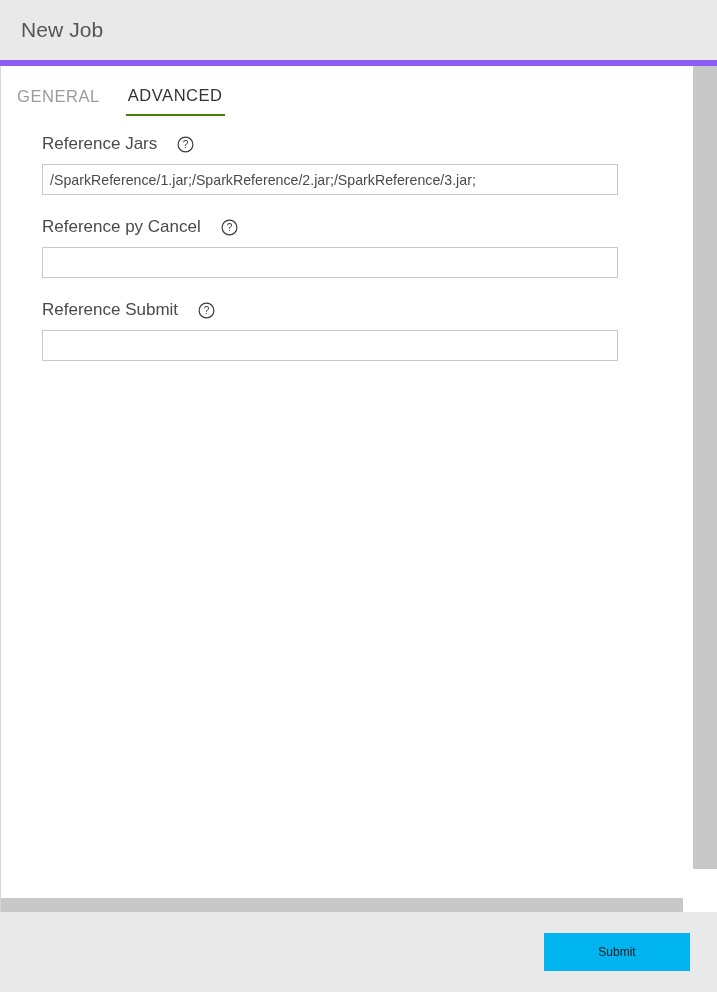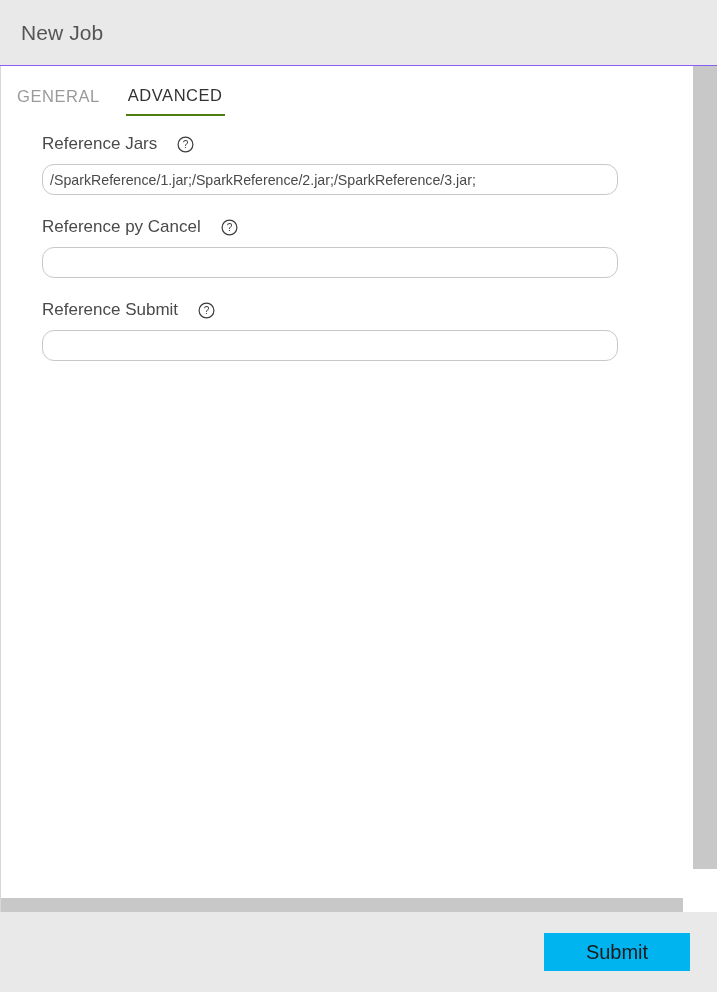--- a/index.html
+++ b/index.html
@@ -25,21 +25,21 @@
     background: #ffffff;
     display: flex;
     flex-direction: column;
     box-sizing: border-box;
   }
 
   
   .titlebar {
     height: 66px;
     background: #e9e9e9;
-    border-bottom: 1px solid #8b5cf6;
+    border-bottom: 6px solid #8b5cf6;
     box-sizing: border-box;
     display: flex;
     align-items: center;
     flex: 0 0 auto;
   }
   .titlebar-text {
     padding-left: 21px;
     font-size: 21px;
     font-weight: 400;
     color: #555555;
@@ -120,21 +120,21 @@
     width: 576px;
     height: 31px;
     box-sizing: border-box;
     border: 1px solid #c8c8c8;
     background: #ffffff;
     padding: 0 7px;
     font-family: "Liberation Sans", "DejaVu Sans", sans-serif;
     font-size: 14.2px;
     color: #4a4a4a;
     outline: none;
-    border-radius: 12px;
+    border-radius: 0;
   }
   .field-input::placeholder { color: #a9a9a9; }
 
   
   .vscroll-track {
     position: absolute;
     top: 0;
     right: 0;
     width: 27px;
     bottom: 0;
@@ -180,21 +180,21 @@
     gap: 7px;
     box-sizing: border-box;
   }
   .btn {
     width: 146px;
     height: 38px;
     background: #00b4f0;
     color: #1b1b1b;
     border: none;
     font-family: "Liberation Sans", "DejaVu Sans", sans-serif;
-    font-size: 20px;
+    font-size: 12px;
     cursor: pointer;
     border-radius: 0;
     padding: 0;
     line-height: 38px;
   }
 </style>
 </head>
 <body>
 
 <div class="dialog">

